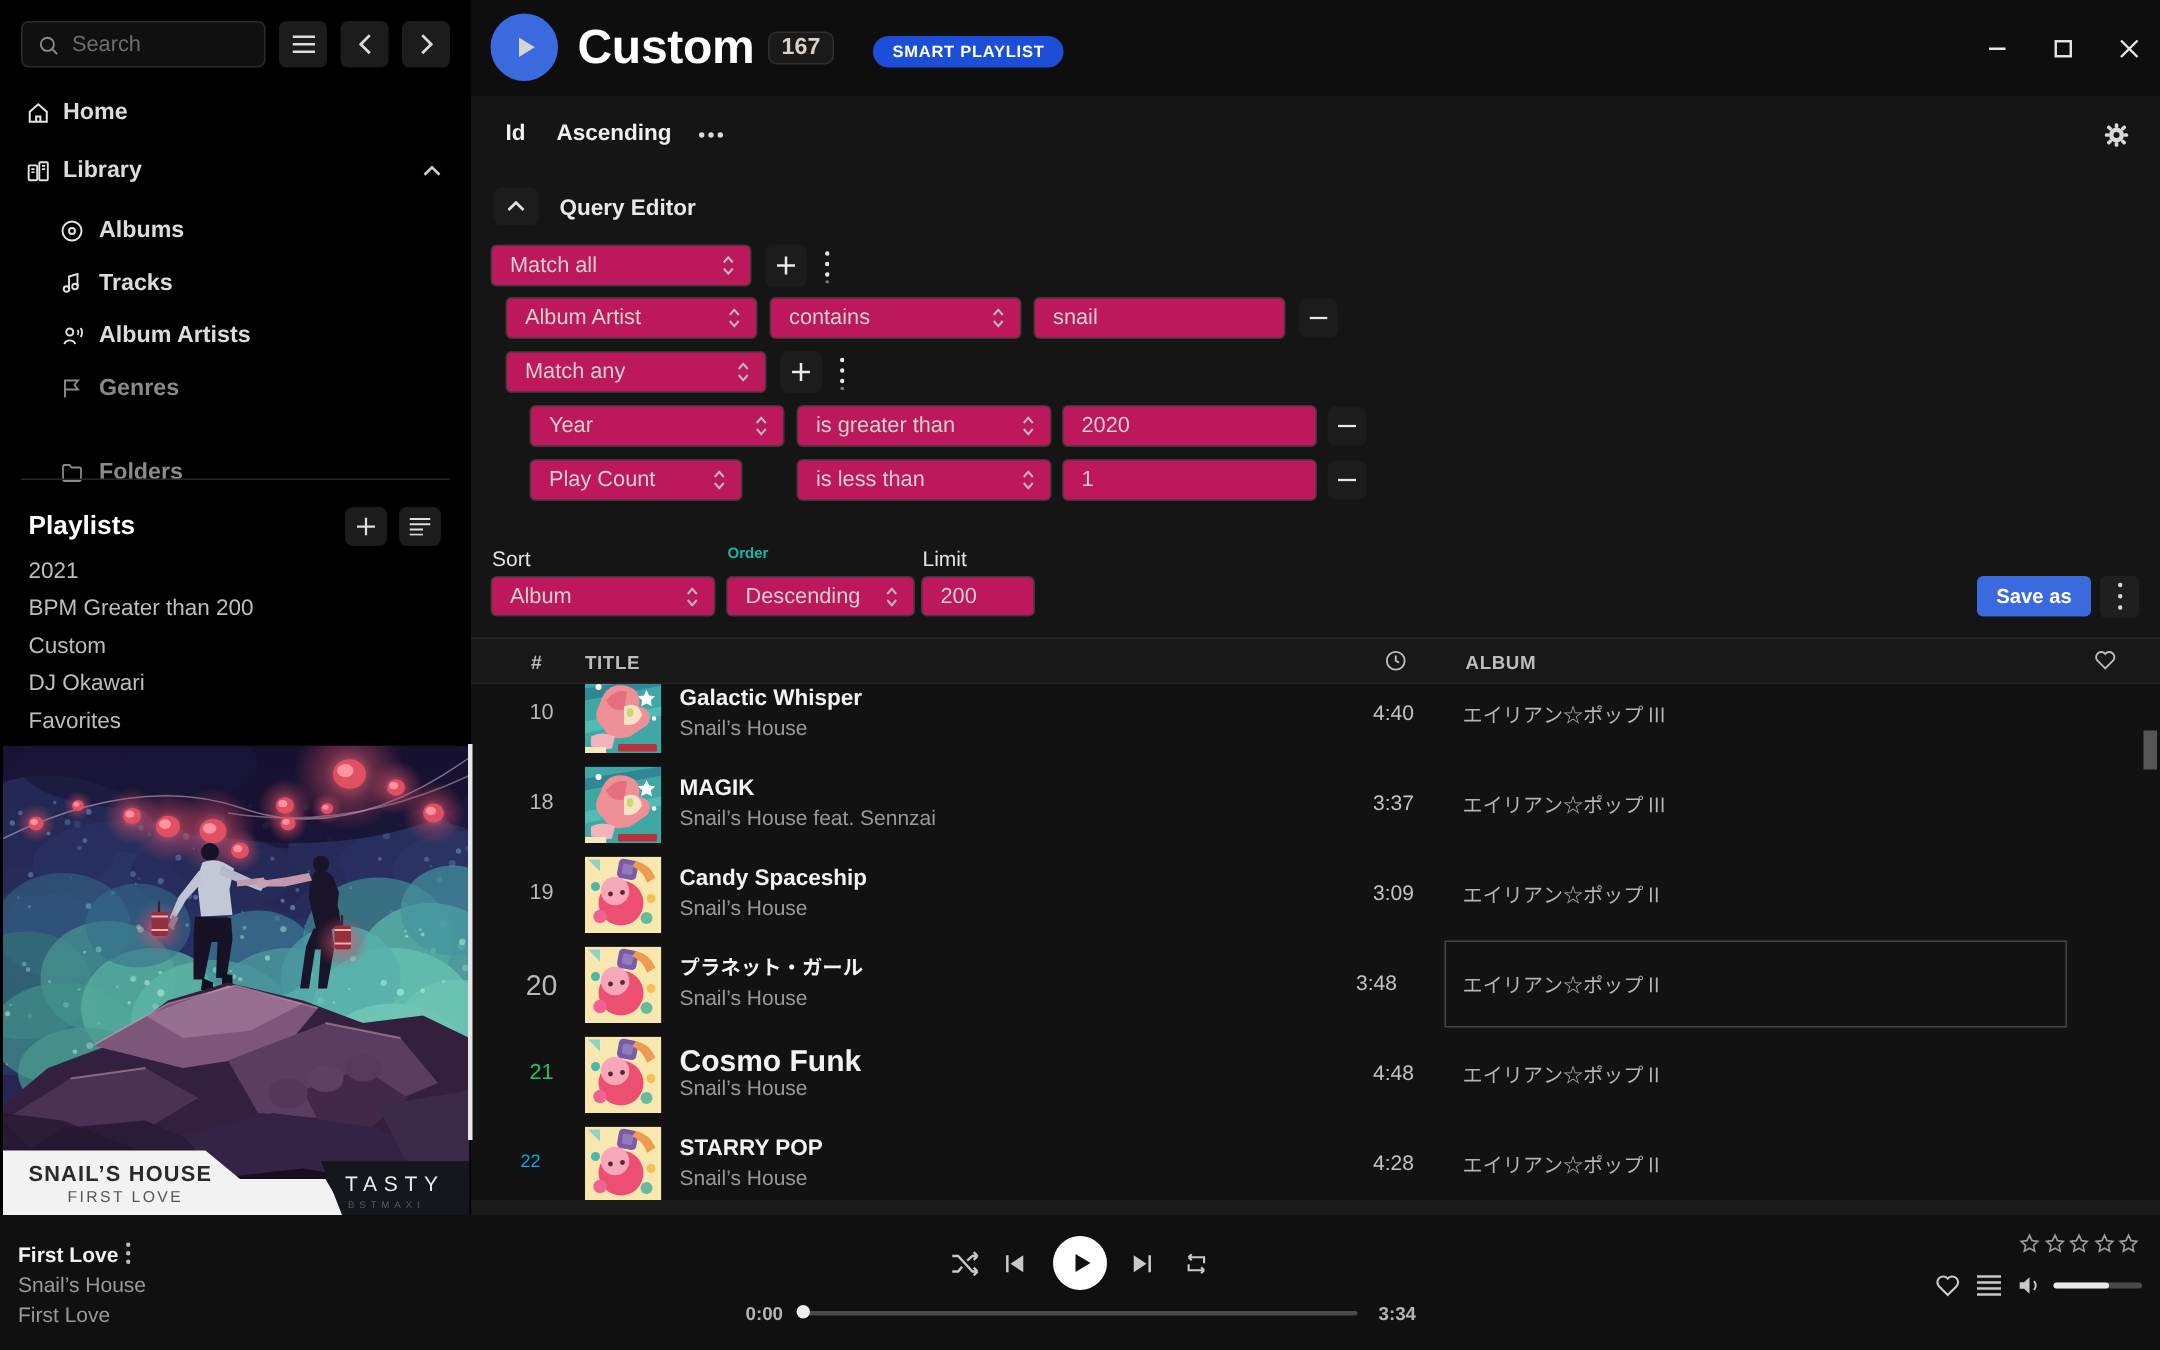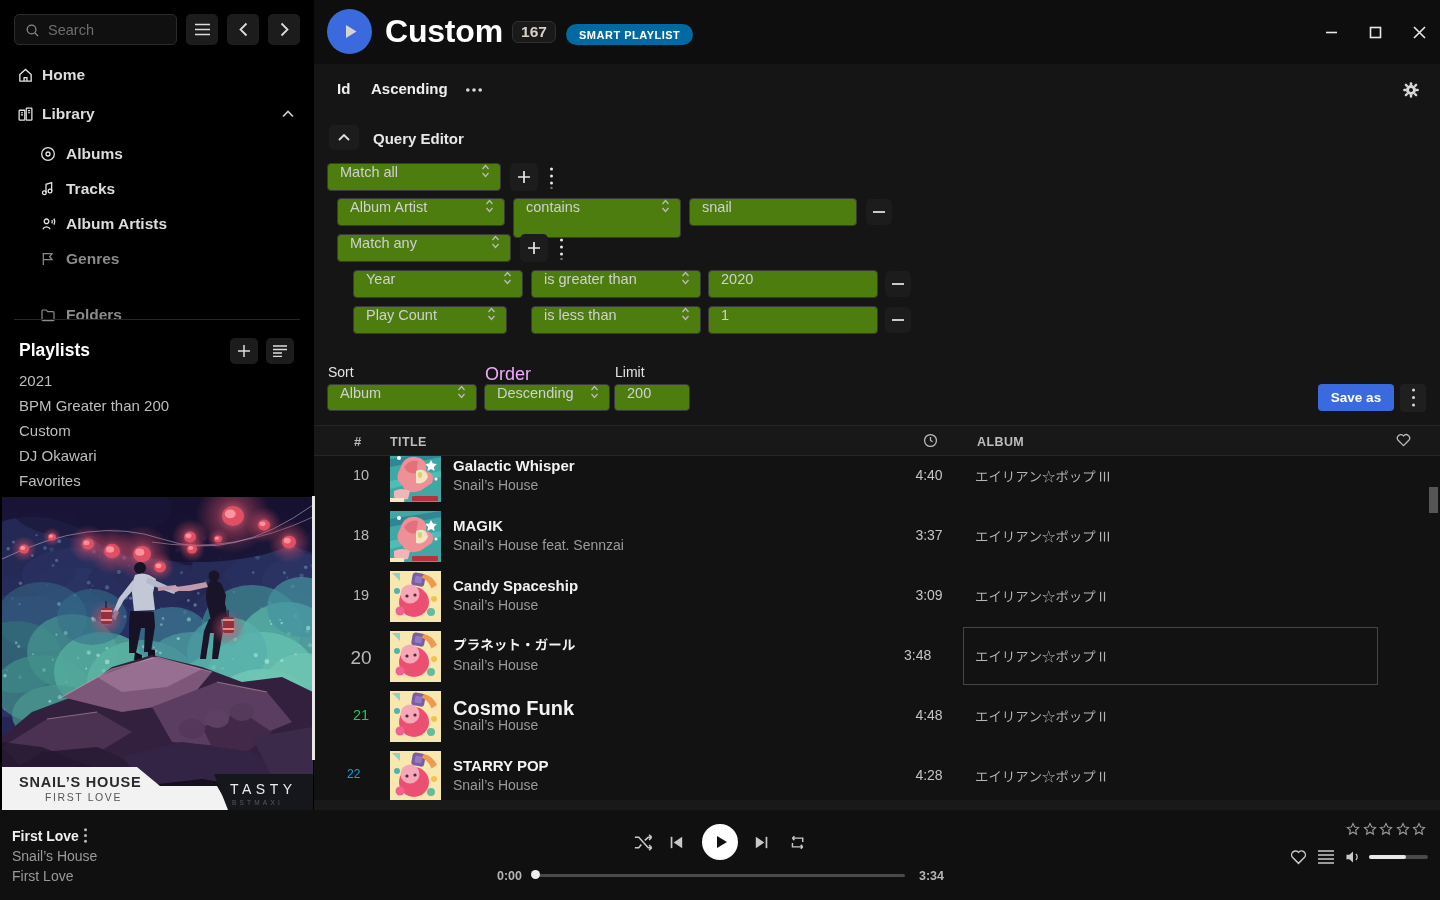--- a/index.html
+++ b/index.html
@@ -4,40 +4,40 @@
 <style>
 *{margin:0;padding:0;box-sizing:border-box;}
 html,body{width:1440px;height:900px;overflow:hidden;background:#121212;font-family:"Liberation Sans",sans-serif;}
 .abs{position:absolute;}
 #app{position:relative;width:1440px;height:900px;}
 #titlebar{left:314px;top:0;width:1126px;height:64px;background:#0e0e0e;}
 #content{left:314px;top:64px;width:1126px;height:746px;background:#151515;}
 #sidebar{left:0;top:0;width:314px;height:810px;background:#000;}
 #player{left:0;top:810px;width:1440px;height:90px;background:#101010;}
 .btn{background:#1c1c1c;border-radius:5px;display:flex;align-items:center;justify-content:center;}
-.sel{background:#4d7c0f;border:1px solid #3a3a3a;border-radius:4px;display:flex;align-items:flex-start;color:#d0d0d0;font-size:14.5px;}
+.sel{background:#be185d;border:1px solid #3a3a3a;border-radius:4px;display:flex;align-items:center;color:#d0d0d0;font-size:14.5px;}
 .sel .lbl{padding-left:12px;flex:1;}
 .chev2{width:9px;height:14px;margin-right:10px;}
 .navitem{display:flex;align-items:center;color:#dcdcdc;font-weight:700;font-size:15.5px;}
 .dim{color:#8a8a8a !important;}
 .plitem{color:#bdbdbd;font-size:15px;font-weight:400;}
 </style>
 </head>
 <body>
 <div id="app">
 
   <div class="abs" id="titlebar">
     <div class="abs" style="left:13px;top:9px;width:45px;height:45px;border-radius:50%;background:#3a6ade;">
       <svg class="abs" style="left:17px;top:15px;" width="14" height="15" viewBox="0 0 14 15">
           <path d="M2 1 L12.5 7.5 L2 14 Z" fill="#d4d4d4"></path>
         </svg>
     </div>
     <div class="abs" style="left:71px;top:13px;color:#fff;font-size:32px;font-weight:800;letter-spacing:-0.2px;">Custom</div>
     <div class="abs" style="left:198px;top:21px;width:44px;height:22px;background:#1a1a1a;border:1px solid #303030;border-radius:6px;color:#d9d0c6;font-size:15.5px;font-weight:600;display:flex;align-items:center;justify-content:center;">167</div>
-    <div class="abs" style="left:252px;top:24px;height:21px;padding:0 13px;background:#0369a1;border-radius:11px;color:#fff;font-size:11px;font-weight:700;letter-spacing:0.5px;display:flex;align-items:center;">SMART PLAYLIST</div>
+    <div class="abs" style="left:268px;top:24px;height:21px;padding:0 13px;background:#1d4ed8;border-radius:11px;color:#fff;font-size:11px;font-weight:700;letter-spacing:0.5px;display:flex;align-items:center;">SMART PLAYLIST</div>
 
     <svg class="abs" style="left:1011px;top:26px;" width="13" height="13" viewBox="0 0 13 13">
         <path d="M1 6.5 H12" stroke="#e8e8e8" stroke-width="1.6"></path>
       </svg>
     <svg class="abs" style="left:1055px;top:26px;" width="13" height="13" viewBox="0 0 13 13">
         <rect x="1.5" y="1.5" width="10" height="10" fill="none" stroke="#e8e8e8" stroke-width="1.6"></rect>
       </svg>
     <svg class="abs" style="left:1099px;top:26px;" width="13" height="13" viewBox="0 0 13 13">
         <path d="M1 1 L12 12 M12 1 L1 12" stroke="#e8e8e8" stroke-width="1.6"></path>
       </svg>
@@ -91,21 +91,21 @@
           <circle cx="1.5" cy="16" r="1.5" fill="#e8e8e8"></circle>
           <circle cx="1.5" cy="21" r="1.2" fill="#777"></circle>
         </svg></div>
 
     <div class="abs sel" style="left:23px;top:134px;width:168px;height:28px;">
         <span class="lbl">Album Artist</span>
         <svg class="chev2" viewBox="0 0 9 14">
           <path d="M1.5 5 L4.5 1.5 L7.5 5 M1.5 9 L4.5 12.5 L7.5 9" fill="none" stroke="#bbb" stroke-width="1.3"></path>
         </svg>
       </div>
-    <div class="abs sel" style="left:199px;top:134px;width:168px;height:40px;gap:31px;">
+    <div class="abs sel" style="left:199px;top:134px;width:168px;height:28px;gap:31px;">
         <span class="lbl">contains</span>
         <svg class="chev2" viewBox="0 0 9 14">
           <path d="M1.5 5 L4.5 1.5 L7.5 5 M1.5 9 L4.5 12.5 L7.5 9" fill="none" stroke="#bbb" stroke-width="1.3"></path>
         </svg>
       </div>
     <div class="abs sel" style="left:375px;top:134px;width:168px;height:28px;">
         <span class="lbl">snail</span>
       </div>
     <div class="abs btn" style="left:552px;top:135px;width:26px;height:26px;">
         <svg width="12" height="2" viewBox="0 0 12 2">
@@ -145,21 +145,21 @@
       </div>
     <div class="abs sel" style="left:394px;top:206px;width:170px;height:28px;">
         <span class="lbl">2020</span>
       </div>
     <div class="abs btn" style="left:571px;top:207px;width:26px;height:26px;">
         <svg width="12" height="2" viewBox="0 0 12 2">
           <path d="M0 1 H12" stroke="#e8e8e8" stroke-width="1.7"></path>
         </svg>
       </div>
 
-    <div class="abs sel" style="left:39px;top:242px;width:154px;height:28px;gap:27px;">
+    <div class="abs sel" style="left:39px;top:242px;width:142px;height:28px;gap:27px;">
         <span class="lbl">Play Count</span>
         <svg class="chev2" viewBox="0 0 9 14">
           <path d="M1.5 5 L4.5 1.5 L7.5 5 M1.5 9 L4.5 12.5 L7.5 9" fill="none" stroke="#bbb" stroke-width="1.3"></path>
         </svg>
       </div>
     <div class="abs sel" style="left:217px;top:242px;width:170px;height:28px;">
         <span class="lbl">is less than</span>
         <svg class="chev2" viewBox="0 0 9 14">
           <path d="M1.5 5 L4.5 1.5 L7.5 5 M1.5 9 L4.5 12.5 L7.5 9" fill="none" stroke="#bbb" stroke-width="1.3"></path>
         </svg>
@@ -173,21 +173,21 @@
         </svg>
       </div>
 
     <div class="abs" style="left:14px;top:300px;color:#e3e3e3;font-size:14px;font-weight:400;">Sort</div>
     <div class="abs sel" style="left:13px;top:320px;width:150px;height:27px;">
         <span class="lbl">Album</span>
         <svg class="chev2" viewBox="0 0 9 14">
           <path d="M1.5 5 L4.5 1.5 L7.5 5 M1.5 9 L4.5 12.5 L7.5 9" fill="none" stroke="#bbb" stroke-width="1.3"></path>
         </svg>
       </div>
-    <div class="abs" style="left:171px;top:300px;color:#f0abfc;font-size:18px;font-weight:400;">Order</div>
+    <div class="abs" style="left:171px;top:300px;color:#14b8a6;font-size:10px;font-weight:700;">Order</div>
     <div class="abs sel" style="left:170px;top:320px;width:126px;height:27px;">
         <span class="lbl">Descending</span>
         <svg class="chev2" viewBox="0 0 9 14">
           <path d="M1.5 5 L4.5 1.5 L7.5 5 M1.5 9 L4.5 12.5 L7.5 9" fill="none" stroke="#bbb" stroke-width="1.3"></path>
         </svg>
       </div>
     <div class="abs" style="left:301px;top:300px;color:#e3e3e3;font-size:14px;font-weight:400;">Limit</div>
     <div class="abs sel" style="left:300px;top:320px;width:76px;height:27px;">
         <span class="lbl">200</span>
       </div>

